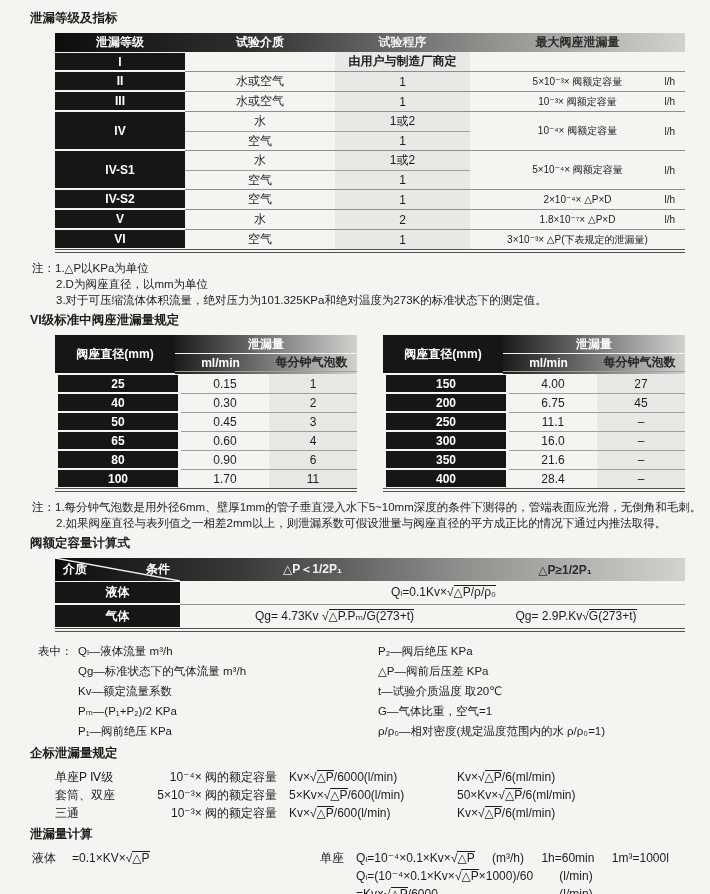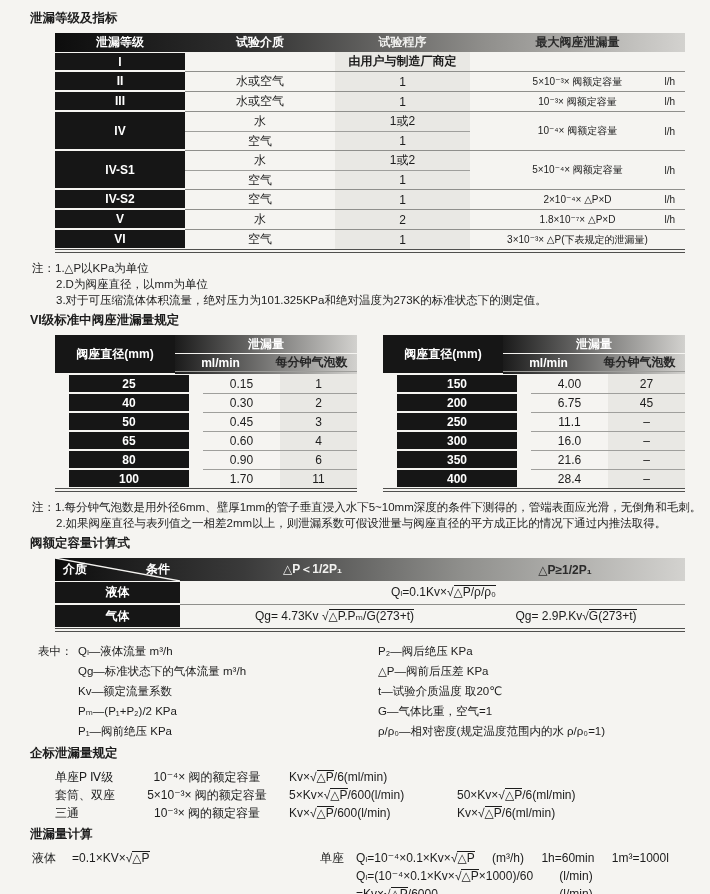--- a/index.html
+++ b/index.html
@@ -47,21 +47,21 @@
   .t2-head { display:flex; }
   .t2-dia { width:120px; height:38px; background:#161616; color:#fff; font-weight:bold;
     display:flex; flex-direction:row; align-items:center; justify-content:center; line-height:1.25; margin-bottom:1px; }
   .t2-leak { flex:1; background:linear-gradient(90deg,#1b1b1b,#d2d1ce); font-weight:bold; }
   .t2-leak-title { height:19px; display:flex; align-items:center; justify-content:center; color:#fff; border-bottom:1px solid #f5f4f1; }
   .t2-leak-sub { height:18px; display:flex; align-items:center; border-bottom:1px solid #9f9f9c; }
   .t2-ml { width:50%; text-align:center; color:#fff; }
   .t2-bub { width:50%; text-align:center; color:#262626; }
   .t2-row { display:flex; }
   .t2-d { width:120px; background:#161616; color:#fff; font-weight:bold;
-    display:flex; align-items:center; justify-content:center; margin:1px 14px; }
+    display:flex; align-items:center; justify-content:center; margin:1px 3px; }
   .t2-vals { flex:1; display:flex; height:19px; }
   .t2-row + .t2-row .t2-vals { border-top:1px solid #9f9f9c; }
   .t2-v1 { width:50%; display:flex; align-items:center; justify-content:center; }
   .t2-v2 { width:50%; background:#e9e8e4; display:flex; align-items:center; justify-content:center; }
 
   
   .t3 { width:630px; margin-left:25px; border-bottom:4px double #4f4f4d; }
   .t3-head { display:flex; height:23px; font-weight:bold;
     background:linear-gradient(90deg,#0d0d0d 0%,#3a3a3a 30%,#90908d 65%,#d3d2cf 100%); }
   .t3-h1 { width:125px; position:relative; color:#fff; }
@@ -87,21 +87,21 @@
   .legend { display:flex; margin:9px 0 0 8px; line-height:20px; font-size:11.5px; }
   .leg-label { width:40px; }
   .leg-col1 { width:300px; }
   .leg-col2 { flex:1; }
   .leg-item { white-space:nowrap; }
 
   
   .s4 { margin-left:25px; line-height:18px; }
   .s4-row { display:flex; }
   .s4-label { width:82px; }
-  .s4-cap { width:152px; text-align:center; padding-right:12px; white-space:nowrap; }
+  .s4-cap { width:152px; text-align:right; padding-right:12px; white-space:nowrap; }
   .s4-f1 { width:168px; }
   .s4-f2 { flex:1; }
 
   
   .s5 { display:flex; line-height:18px; margin-left:2px; }
   .s5-left { width:288px; display:flex; }
   .s5-llabel { width:34px; }
   .s5-note { margin-left:18px; }
   .s5-l2 { margin-left:6px; }
   .s5-right { flex:1; display:flex; }
@@ -444,20 +444,21 @@
       <div class="leg-item">ρ/ρ₀—相对密度(规定温度范围内的水 ρ/ρ₀=1)</div>
     </div>
   </div>
 
   <div class="sec-title">企标泄漏量规定</div>
 
   <div class="s4">
     <div class="s4-row">
       <div class="s4-label">单座P Ⅳ级</div>
       <div class="s4-cap">10⁻⁴× 阀的额定容量</div>
+      <div class="s4-f1"><span class="f"><span>Kv×√</span><span class="ov">△P</span><span>/6000(l/min)</span></span></div>
       <div class="s4-f2"><span class="f"><span>Kv×√</span><span class="ov">△P</span><span>/6(ml/min)</span></span></div>
     </div>
     <div class="s4-row">
       <div class="s4-label">套筒、双座</div>
       <div class="s4-cap">5×10⁻³× 阀的额定容量</div>
       <div class="s4-f1"><span class="f"><span>5×Kv×√</span><span class="ov">△P</span><span>/600(l/min)</span></span></div>
       <div class="s4-f2"><span class="f"><span>50×Kv×√</span><span class="ov">△P</span><span>/6(ml/min)</span></span></div>
     </div>
     <div class="s4-row">
       <div class="s4-label">三通</div>

